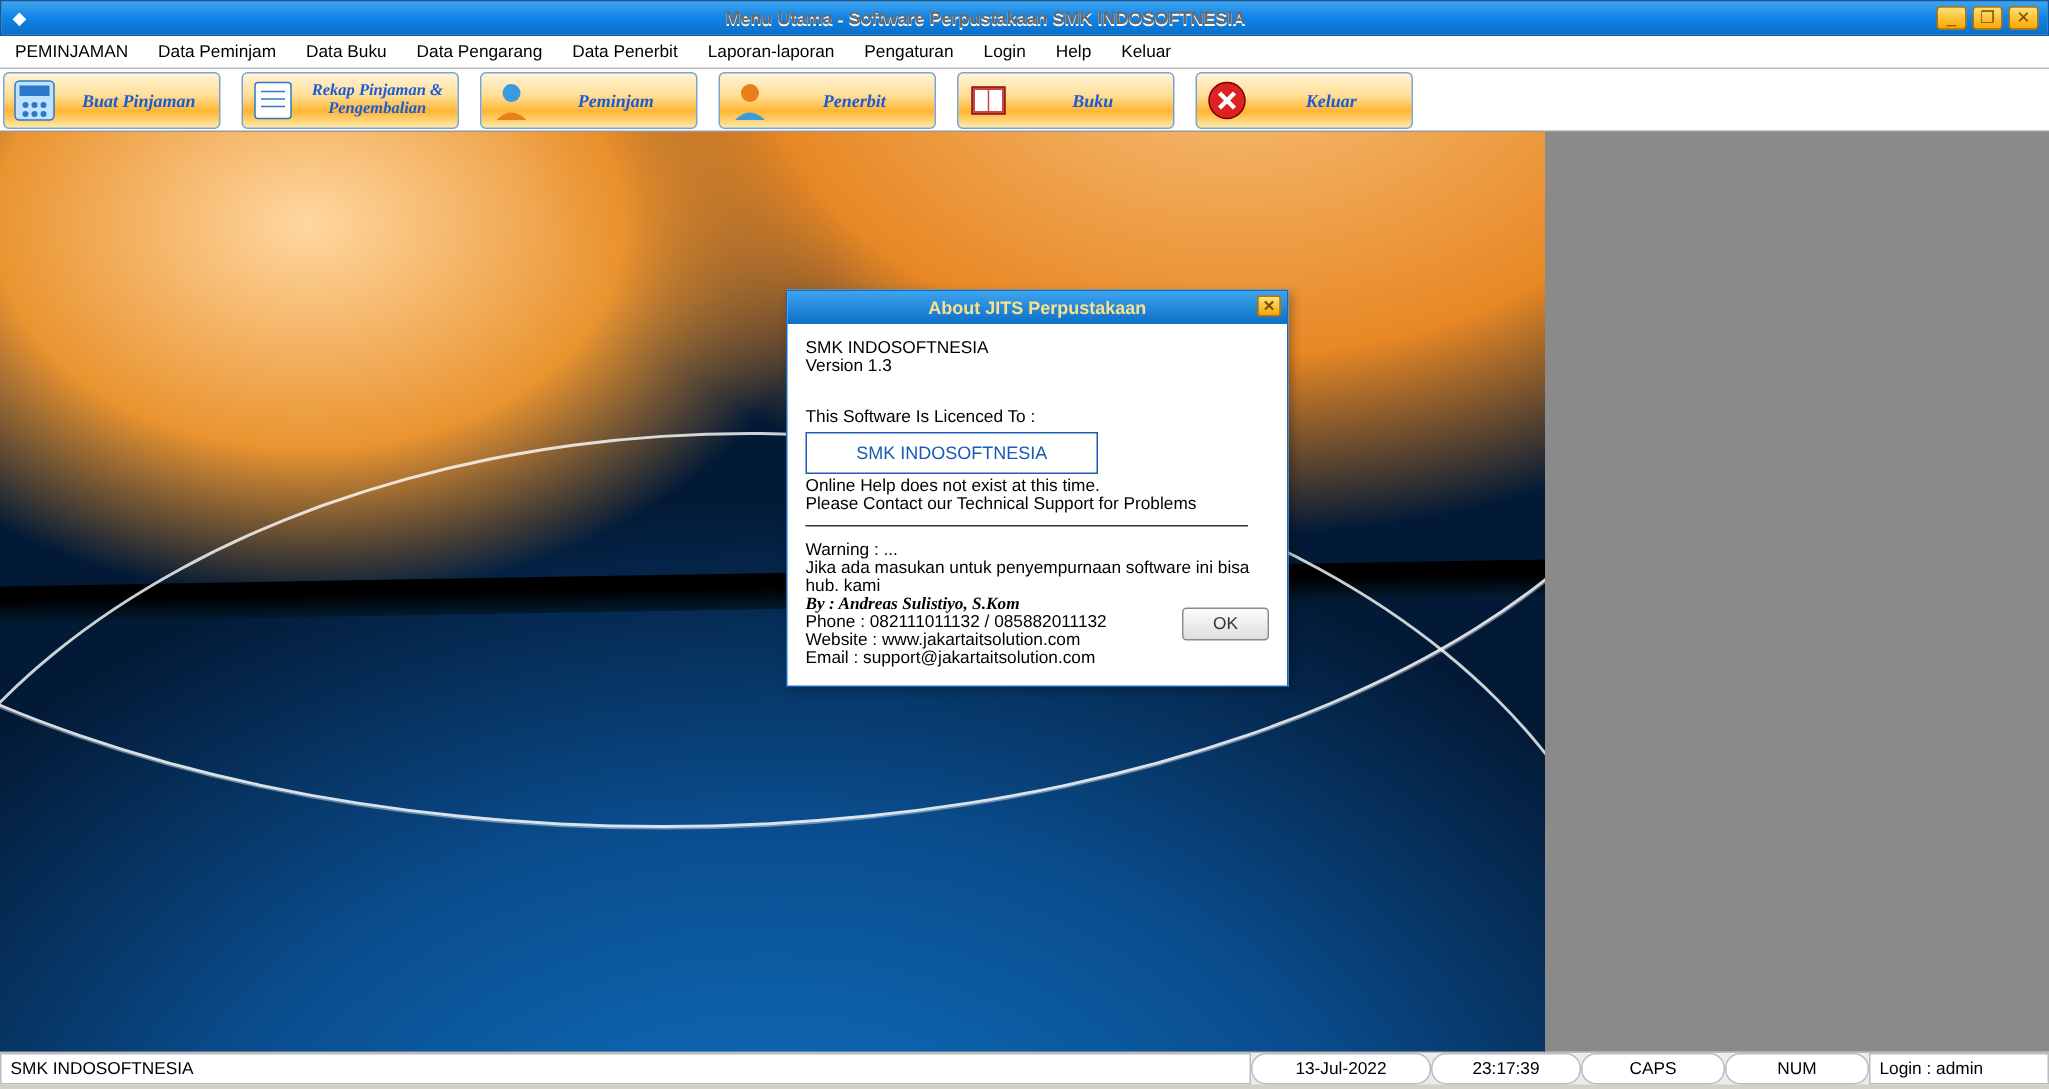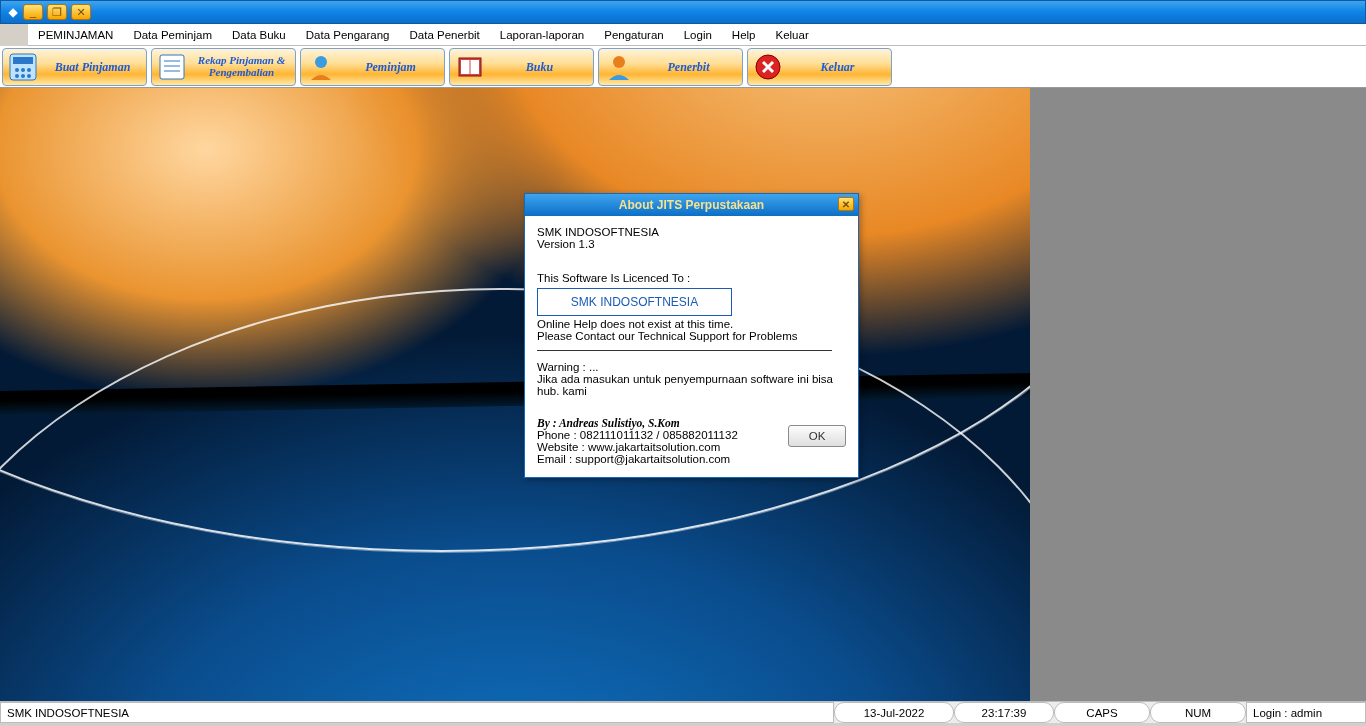--- a/index.html
+++ b/index.html
@@ -50,33 +50,32 @@
     line-height: 1;
   }
   .menubar {
     background: #fff;
     border-bottom: 1px solid #bcbcbc;
     display: flex;
     padding: 2px 4px;
     gap: 8px;
     height: 22px;
     align-items: center;
-    margin-left: 28px;
   }
   .menubar .menu-item {
     padding: 2px 6px;
     color: #000;
     font-size: 11.5px;
   }
   .toolbar {
     height: 42px;
     background: #fff;
     border-bottom: 1px solid #9a9a9a;
     display: flex;
-    gap: 4px;
+    gap: 14px;
     padding: 2px;
   }
   .tool-btn {
     width: 145px;
     height: 38px;
     border: 1px solid #7aa2d1;
     border-radius: 4px;
     background: linear-gradient(to bottom,#fff3d8 0%, #ffdf97 40%, #ffb533 70%, #ffe9a7 100%);
     display: flex;
     align-items: center;
@@ -196,21 +195,20 @@
   .dialog-hr {
     border: none;
     border-top: 1px solid #333;
     margin: 8px 0 10px 0;
     width: 295px;
   }
   .by-line {
     font-family: 'Times New Roman', serif;
     font-style: italic;
     font-weight: bold;
-    margin-top: 20px;
   }
   .ok-btn {
     position: absolute;
     right: 12px;
     bottom: 30px;
     width: 58px; height: 22px;
     background: linear-gradient(to bottom,#fcfcfc,#dedede);
     border: 1px solid #8a8a8a;
     border-radius: 3px;
     color: #333;
@@ -232,20 +230,21 @@
     background: #fff;
   }
   .status-main { flex: 1; background:#fff; }
   .status-fixed { justify-content: center; border-radius: 10px; }
 </style>
 </head>
 <body>
 
 <div class="titlebar">
   <div class="icon-slot">◆</div>
+  <div class="title">Menu Utama - Software Perpustakaan SMK INDOSOFTNESIA</div>
   <div class="win-btns">
     <div class="win-btn">_</div>
     <div class="win-btn">❐</div>
     <div class="win-btn">✕</div>
   </div>
 </div>
 
 <div class="menubar">
   <span class="menu-item">PEMINJAMAN</span>
   <span class="menu-item">Data Peminjam</span>
@@ -291,35 +290,35 @@
       <svg width="30" height="30">
           <circle cx="15" cy="10" r="6" fill="#3a9cde"></circle>
           <path d="M5 28 Q15 18 25 28 Z" fill="#e77f1c"></path>
         </svg>
     </div>
     <div class="tool-label">Peminjam</div>
   </div>
   <div class="tool-btn">
     <div class="tool-icon">
       <svg width="30" height="30">
+          <circle cx="15" cy="10" r="6" fill="#e77f1c"></circle>
+          <path d="M5 28 Q15 18 25 28 Z" fill="#3a9cde"></path>
+        </svg>
+    </div>
+    <div class="tool-label">Penerbit</div>
+  </div>
+  <div class="tool-btn">
+    <div class="tool-icon">
+      <svg width="30" height="30">
           <rect x="4" y="6" width="22" height="18" fill="#c44" stroke="#811"></rect>
           <rect x="6" y="8" width="18" height="14" fill="#fff"></rect>
           <line x1="15" y1="8" x2="15" y2="22" stroke="#c44"></line>
         </svg>
     </div>
     <div class="tool-label">Buku</div>
-  </div>
-  <div class="tool-btn">
-    <div class="tool-icon">
-      <svg width="30" height="30">
-          <circle cx="15" cy="10" r="6" fill="#e77f1c"></circle>
-          <path d="M5 28 Q15 18 25 28 Z" fill="#3a9cde"></path>
-        </svg>
-    </div>
-    <div class="tool-label">Penerbit</div>
   </div>
   <div class="tool-btn">
     <div class="tool-icon">
       <svg width="30" height="30">
           <circle cx="15" cy="15" r="12" fill="#d22" stroke="#7a0000"></circle>
           <line x1="10" y1="10" x2="20" y2="20" stroke="#fff" stroke-width="3"></line>
           <line x1="20" y1="10" x2="10" y2="20" stroke="#fff" stroke-width="3"></line>
         </svg>
     </div>
     <div class="tool-label">Keluar</div>

